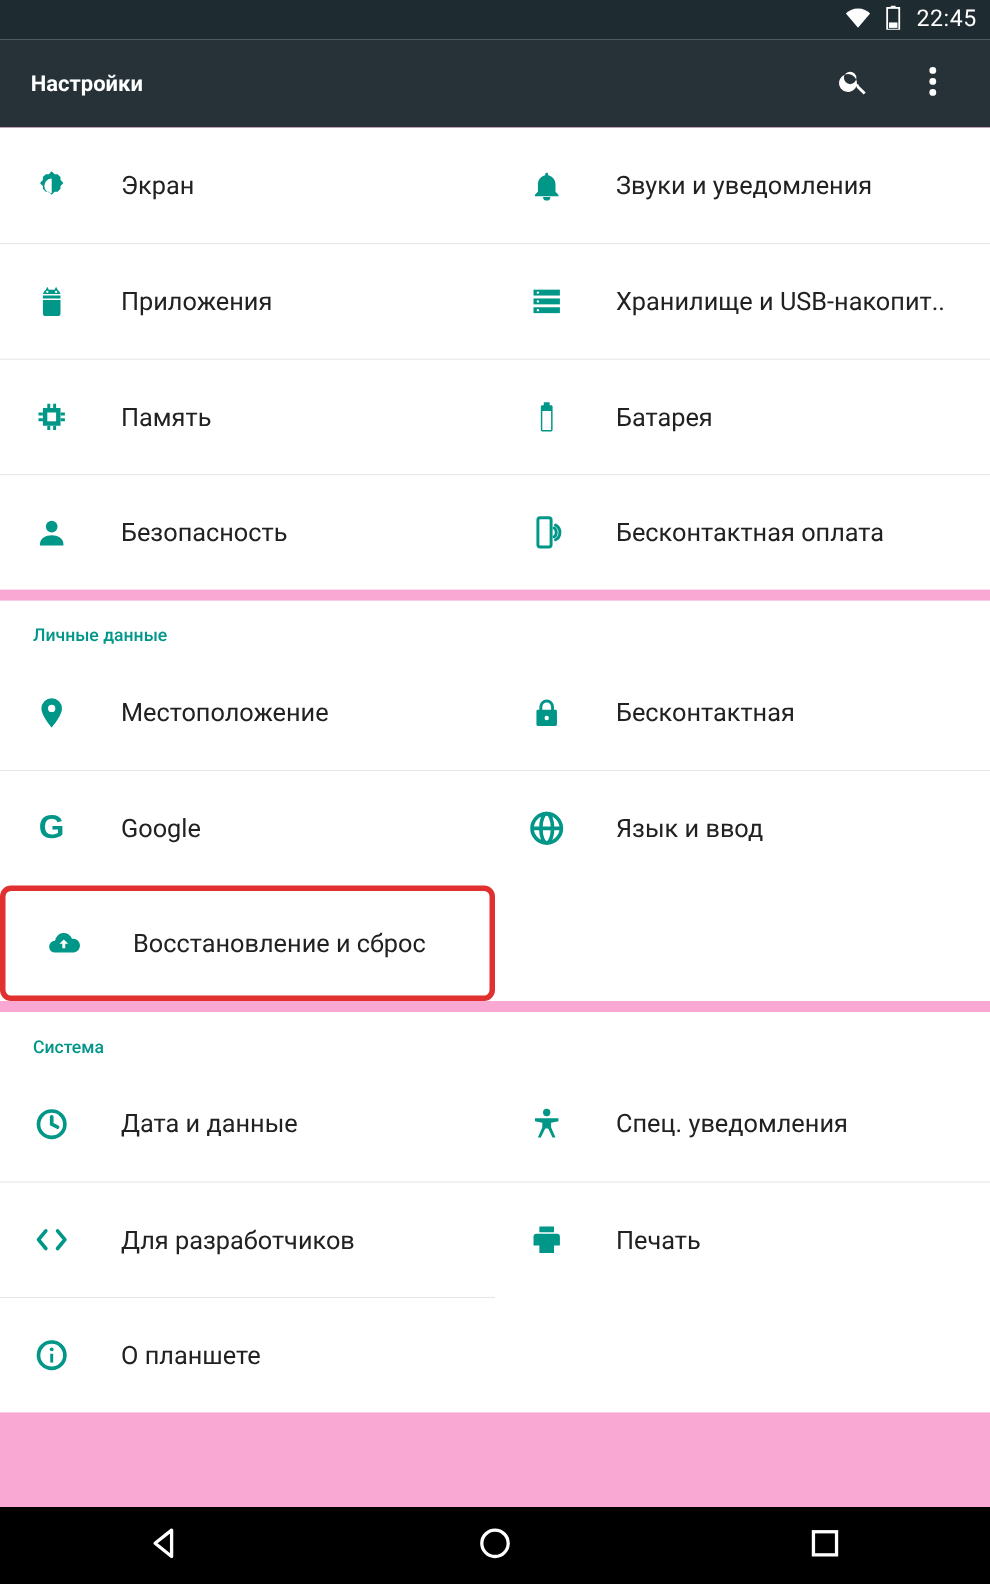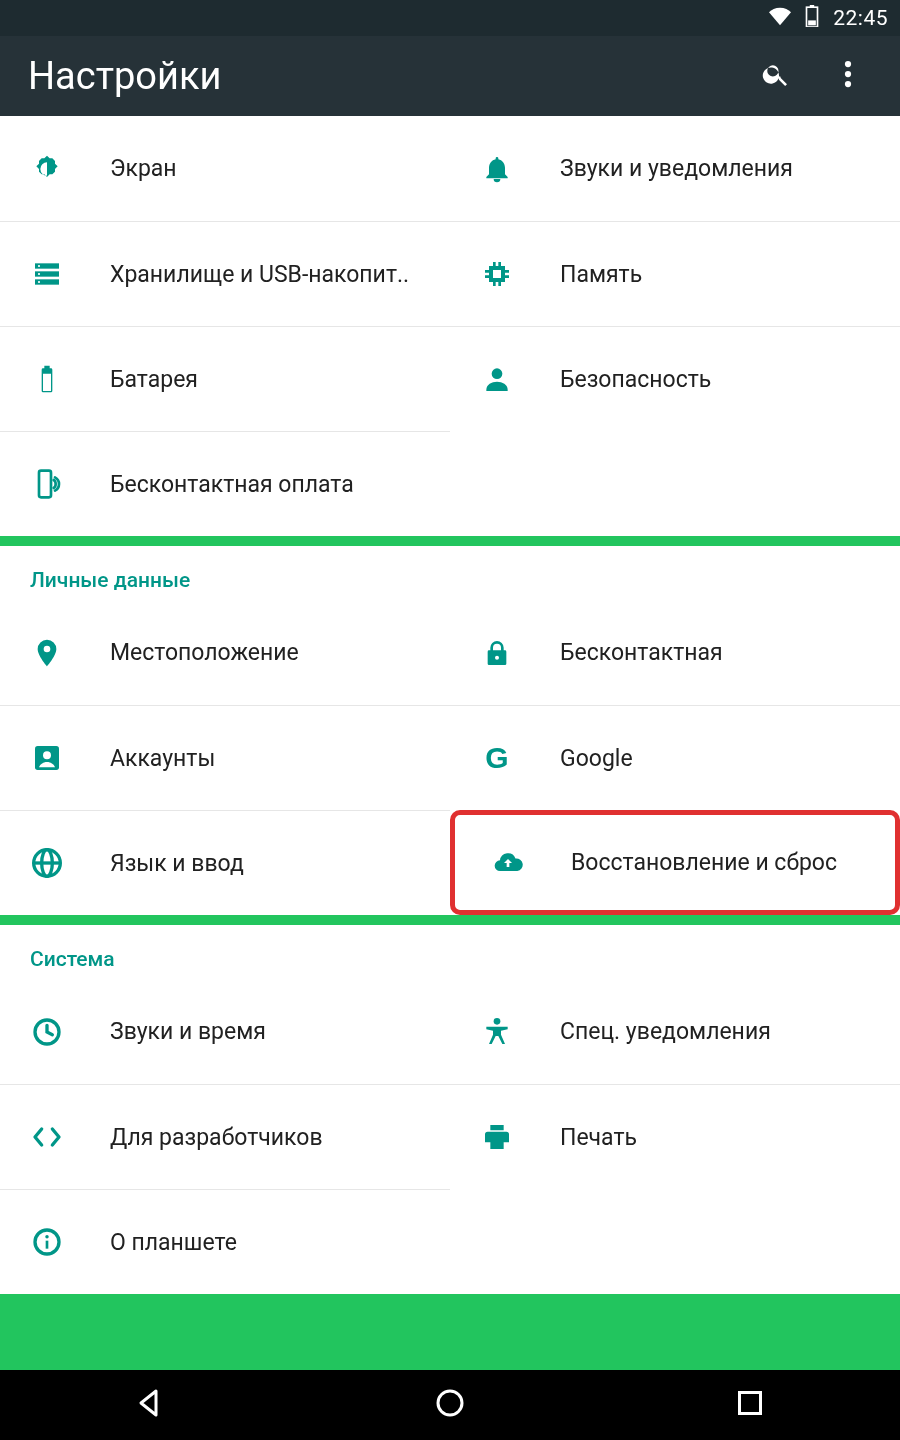--- a/index.html
+++ b/index.html
@@ -1,24 +1,24 @@
 <!DOCTYPE html>
 <html><head>
 <meta charset="utf-8">
 <style>
   * { box-sizing: border-box; margin: 0; padding: 0; }
   html, body { width: 900px; height: 1440px; font-family: Roboto, "Helvetica Neue", Arial, sans-serif; background: #eeeeee; overflow: hidden; }
   .statusbar { height: 36px; background: #1e2b30; display: flex; justify-content: flex-end; align-items: center; padding: 0 12px; gap: 14px; color: #fff; }
   .statusbar .time { font-size: 21px; font-weight: 400; letter-spacing: 0.5px; }
   .appbar { height: 80px; background: #263238; display: flex; align-items: center; padding: 0 28px; color: #fff; }
-  .appbar .title { font-size: 38px; font-weight: 400; flex: 1; }
+  .appbar .title { font-size: 20px; font-weight: 700; flex: 1; }
   .appbar .iconbtn { width: 48px; height: 48px; display: flex; align-items: center; justify-content: center; color: #fff; margin-left: 24px; }
-  .content { background: #22c55e; height: calc(1440px - 36px - 80px - 70px); overflow: hidden; }
+  .content { background: #f9a8d4; height: calc(1440px - 36px - 80px - 70px); overflow: hidden; }
   .section { background: #ffffff; margin-bottom: 10px; }
-  .section-header { padding: 22px 30px 8px; color: #009688; font-size: 21px; font-weight: 500; }
+  .section-header { padding: 22px 30px 8px; color: #009688; font-size: 16px; font-weight: 500; }
   .grid { display: grid; grid-template-columns: 1fr 1fr; }
   .item {
     display: flex; align-items: center; height: 105px; padding: 0 30px 0 30px;
     border-top: 1px solid #e6e6e6; position: relative;
   }
   .item:nth-child(-n+2).notop { border-top: none; }
   .item .icn { width: 34px; height: 34px; display: flex; align-items: center; justify-content: center; color: #009688; flex-shrink: 0; }
   .item .icn svg { width: 32px; height: 32px; fill: currentColor; }
   .item .label { margin-left: 46px; font-size: 23px; color: #212121; white-space: nowrap; overflow: hidden; text-overflow: ellipsis; }
   .highlight { border: 5px solid #e03030; border-radius: 10px; padding-left: 36px; }
@@ -82,20 +82,30 @@
         <span class="icn">
             <svg viewBox="0 0 24 24">
               <path d="M12 22a2.5 2.5 0 0 0 2.5-2.5h-5A2.5 2.5 0 0 0 12 22zm6-6V11c0-3.1-2-5.6-5-6.3V4a1 1 0 0 0-2 0v.7C8 5.4 6 7.9 6 11v5l-2 2v1h16v-1l-2-2z"></path>
             </svg>
           </span>
         <span class="label">Звуки и уведомления</span>
       </div>
       <div class="item">
         <span class="icn">
             <svg viewBox="0 0 24 24">
+              <path d="M6 8h12v2H6zM6 11h12v9a2 2 0 0 1-2 2H8a2 2 0 0 1-2-2v-9zM8 4l1-2 1 2h4l1-2 1 2a5 5 0 0 1 2 3H6a5 5 0 0 1 2-3z"></path>
+              <circle cx="9" cy="5.5" r="0.8" fill="#fff"></circle>
+              <circle cx="15" cy="5.5" r="0.8" fill="#fff"></circle>
+            </svg>
+          </span>
+        <span class="label">Приложения</span>
+      </div>
+      <div class="item">
+        <span class="icn">
+            <svg viewBox="0 0 24 24">
               <rect x="3" y="4" width="18" height="4"></rect>
               <rect x="3" y="10" width="18" height="4"></rect>
               <rect x="3" y="16" width="18" height="4"></rect>
               <circle cx="6" cy="6" r="0.8" fill="#fff"></circle>
               <circle cx="6" cy="12" r="0.8" fill="#fff"></circle>
               <circle cx="6" cy="18" r="0.8" fill="#fff"></circle>
             </svg>
           </span>
         <span class="label">Хранилище и USB-накопит..</span>
       </div>
@@ -152,30 +162,20 @@
       <div class="item notop">
         <span class="icn">
             <svg viewBox="0 0 24 24">
               <path d="M17 10V8a5 5 0 0 0-10 0v2H6a1 1 0 0 0-1 1v9a1 1 0 0 0 1 1h12a1 1 0 0 0 1-1v-9a1 1 0 0 0-1-1h-1zm-8-2a3 3 0 0 1 6 0v2H9V8zm3 9a1.5 1.5 0 1 1 1.5-1.5A1.5 1.5 0 0 1 12 17z"></path>
             </svg>
           </span>
         <span class="label">Бесконтактная</span>
       </div>
       <div class="item">
         <span class="icn">
-            <svg viewBox="0 0 24 24">
-              <rect x="3" y="3" width="18" height="18" rx="2"></rect>
-              <circle cx="12" cy="10" r="3" fill="#fff"></circle>
-              <path d="M6 19c1-3 4-4 6-4s5 1 6 4" fill="#fff"></path>
-            </svg>
-          </span>
-        <span class="label">Аккаунты</span>
-      </div>
-      <div class="item">
-        <span class="icn">
             <span class="gletter">G</span>
           </span>
         <span class="label">Google</span>
       </div>
       <div class="item">
         <span class="icn">
             <svg viewBox="0 0 24 24">
               <circle cx="12" cy="12" r="10" fill="none" stroke="#009688" stroke-width="2.5"></circle>
               <ellipse cx="12" cy="12" rx="4" ry="10" fill="none" stroke="#009688" stroke-width="2.5"></ellipse>
               <line x1="2" y1="12" x2="22" y2="12" stroke="#009688" stroke-width="2.5"></line>
@@ -198,21 +198,21 @@
   <div class="section">
     <div class="section-header">Система</div>
     <div class="grid">
       <div class="item notop">
         <span class="icn">
             <svg viewBox="0 0 24 24">
               <circle cx="12" cy="12" r="9" fill="none" stroke="#009688" stroke-width="2.5"></circle>
               <path d="M12 7v5l4 2" fill="none" stroke="#009688" stroke-width="2.5" stroke-linecap="round"></path>
             </svg>
           </span>
-        <span class="label">Звуки и время</span>
+        <span class="label">Дата и данные</span>
       </div>
       <div class="item notop">
         <span class="icn">
             <svg viewBox="0 0 24 24">
               <circle cx="12" cy="4" r="2.5"></circle>
               <path d="M4 8h16v2l-5 1v3l3 7h-2l-3-6h-2l-3 6H6l3-7v-3L4 10V8z"></path>
             </svg>
           </span>
         <span class="label">Спец. уведомления</span>
       </div>

